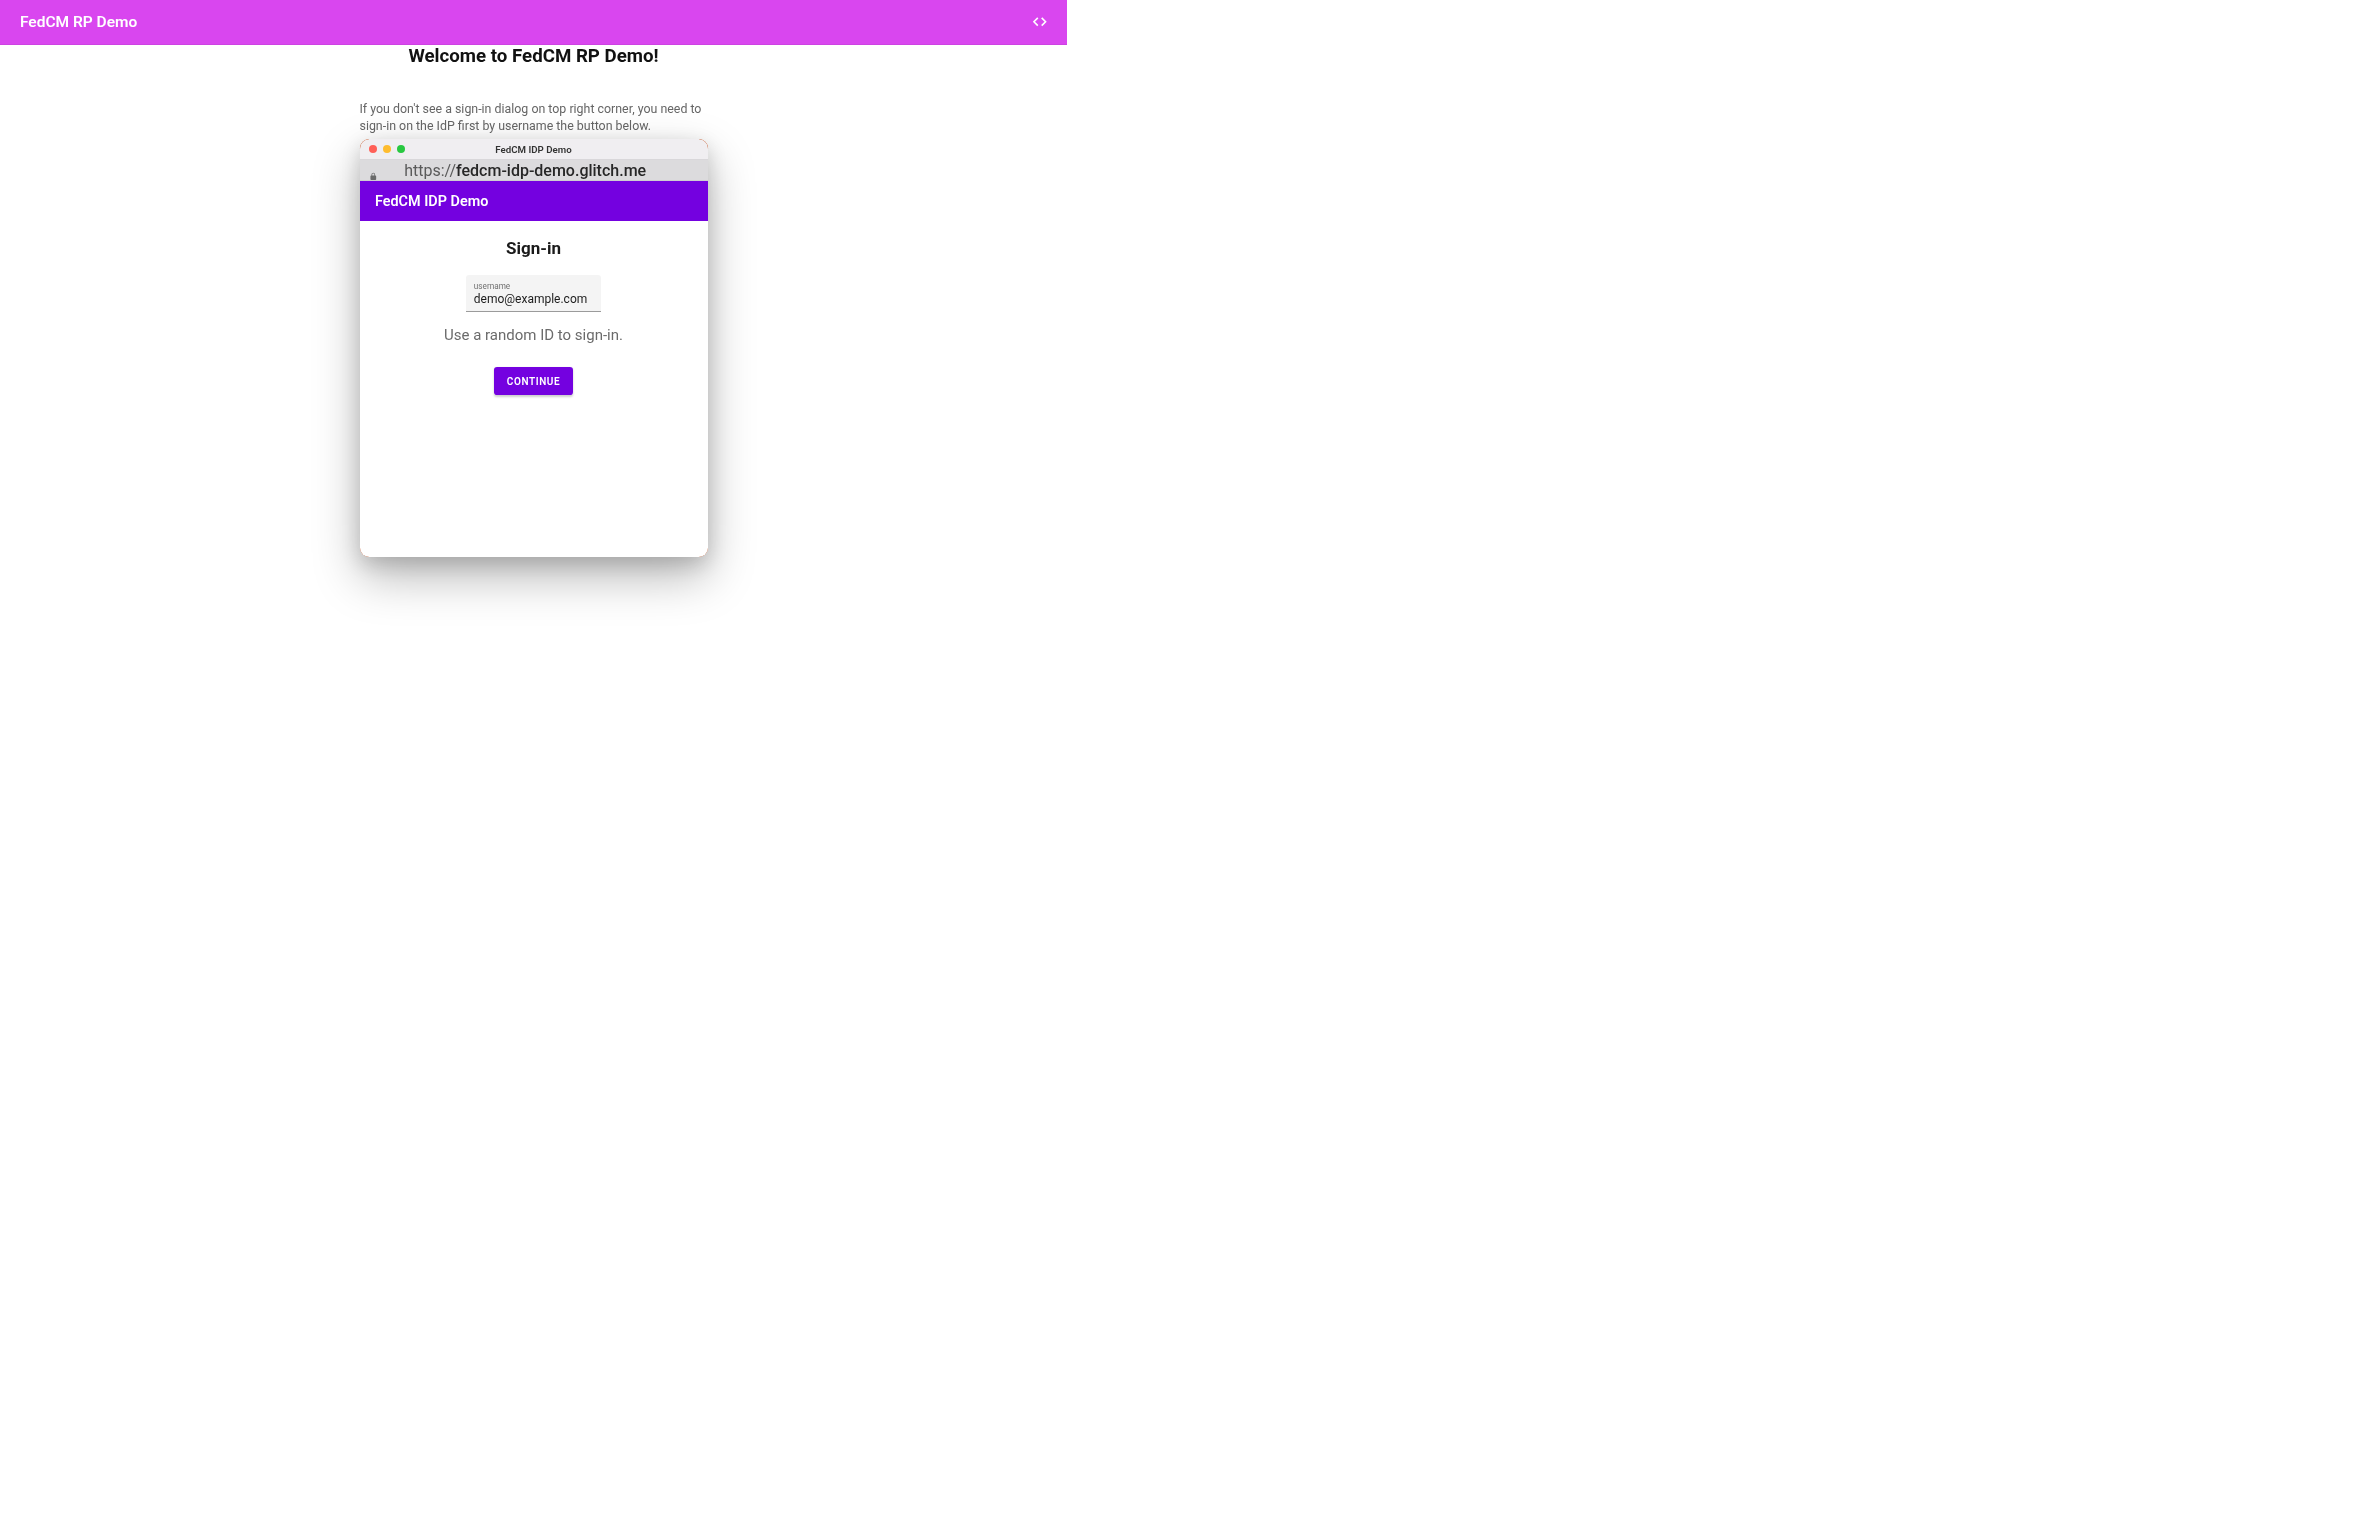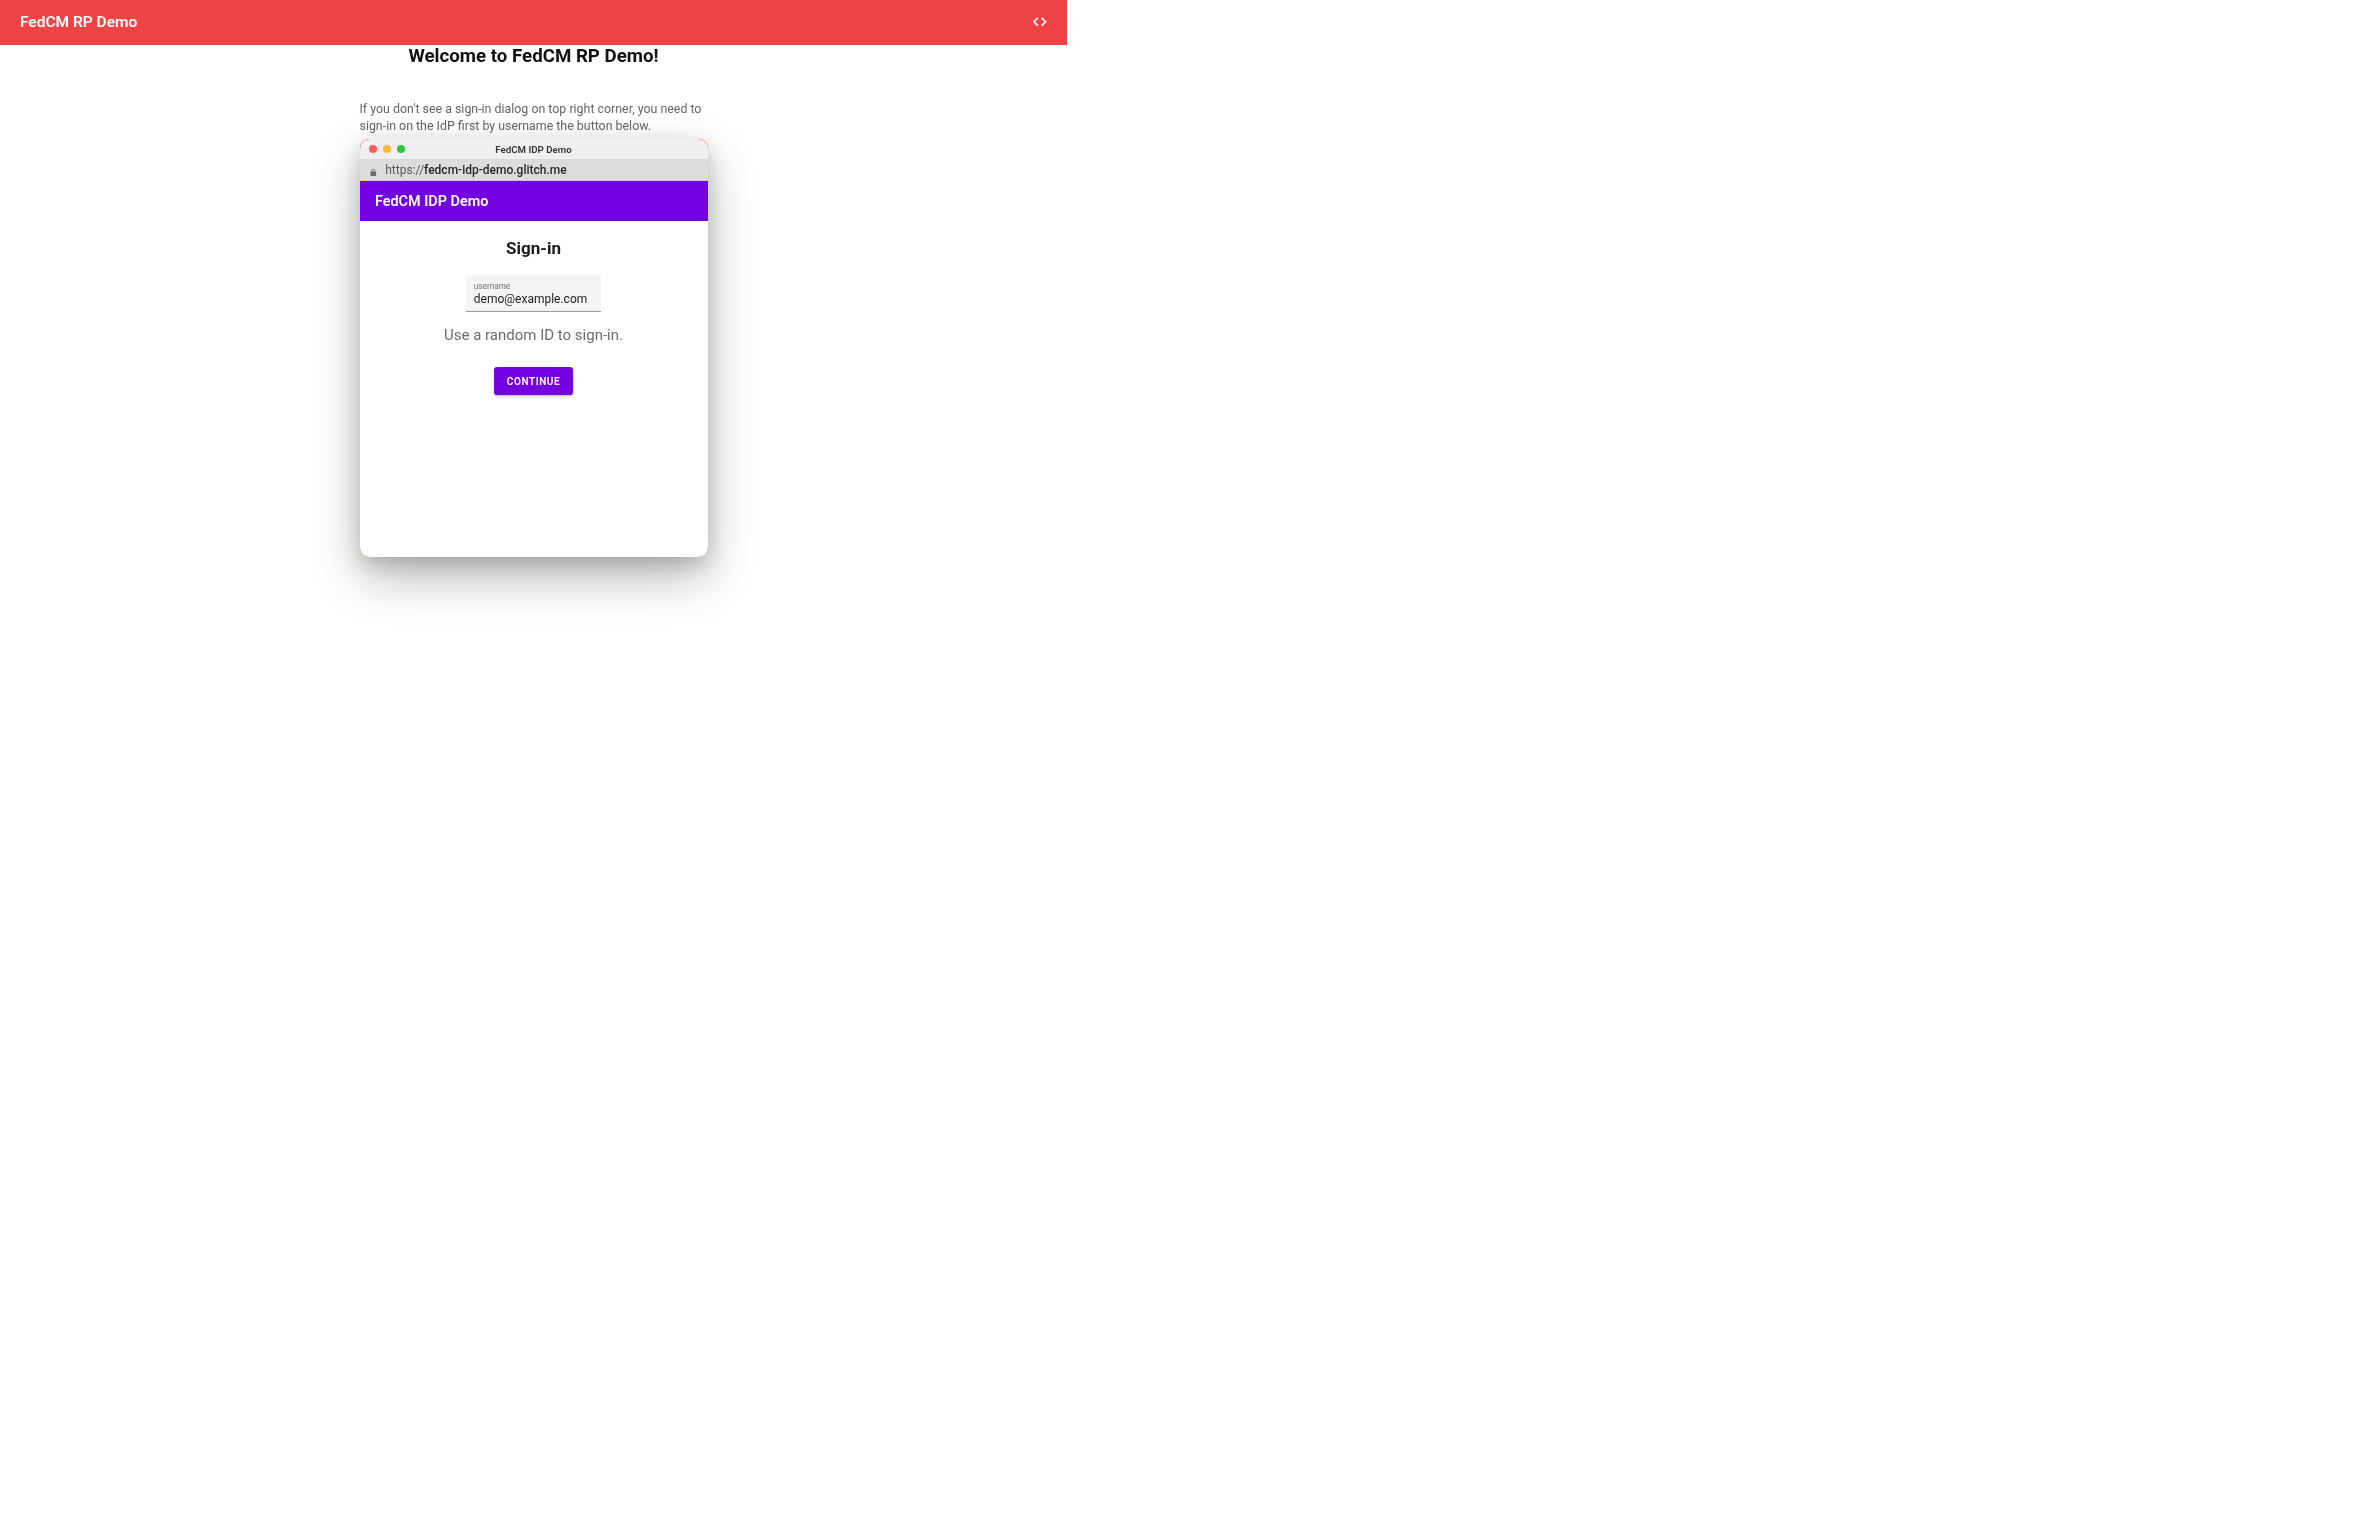--- a/index.html
+++ b/index.html
@@ -8,21 +8,21 @@
       box-sizing: border-box;
     }
     body {
       font-family: -apple-system, BlinkMacSystemFont, "Segoe UI", Roboto, Helvetica, Arial, sans-serif;
       background: #ffffff;
       width: 1067px;
       height: 688px;
       overflow: hidden;
     }
     .top-bar {
-      background: #ef4444;
+      background: #d946ef;
       height: 45px;
       display: flex;
       align-items: center;
       padding: 0 20px;
       justify-content: space-between;
       border-bottom: 0.8px solid rgba(0,0,0,0.05);
     }
     .top-bar-title {
       color: #ffffff;
       font-weight: 600;
@@ -99,23 +99,24 @@
       color: #333;
       width: 100%;
       text-align: center;
     }
     .address-bar {
       height: 21px;
       background: #dcdbdd;
       display: flex;
       align-items: center;
       padding: 0 9.3px;
-      font-size: 12px;
+      font-size: 16px;
       color: #5a5a5a;
       border-bottom: 0.8px solid #cfcdd0;
+      gap: 19px;
     }
     .lock-icon {
       width: 8.6px;
       height: 8.6px;
       margin-right: 7.8px;
       flex-shrink: 0;
     }
     .lock-icon svg {
       width: 100%;
       height: 100%;

